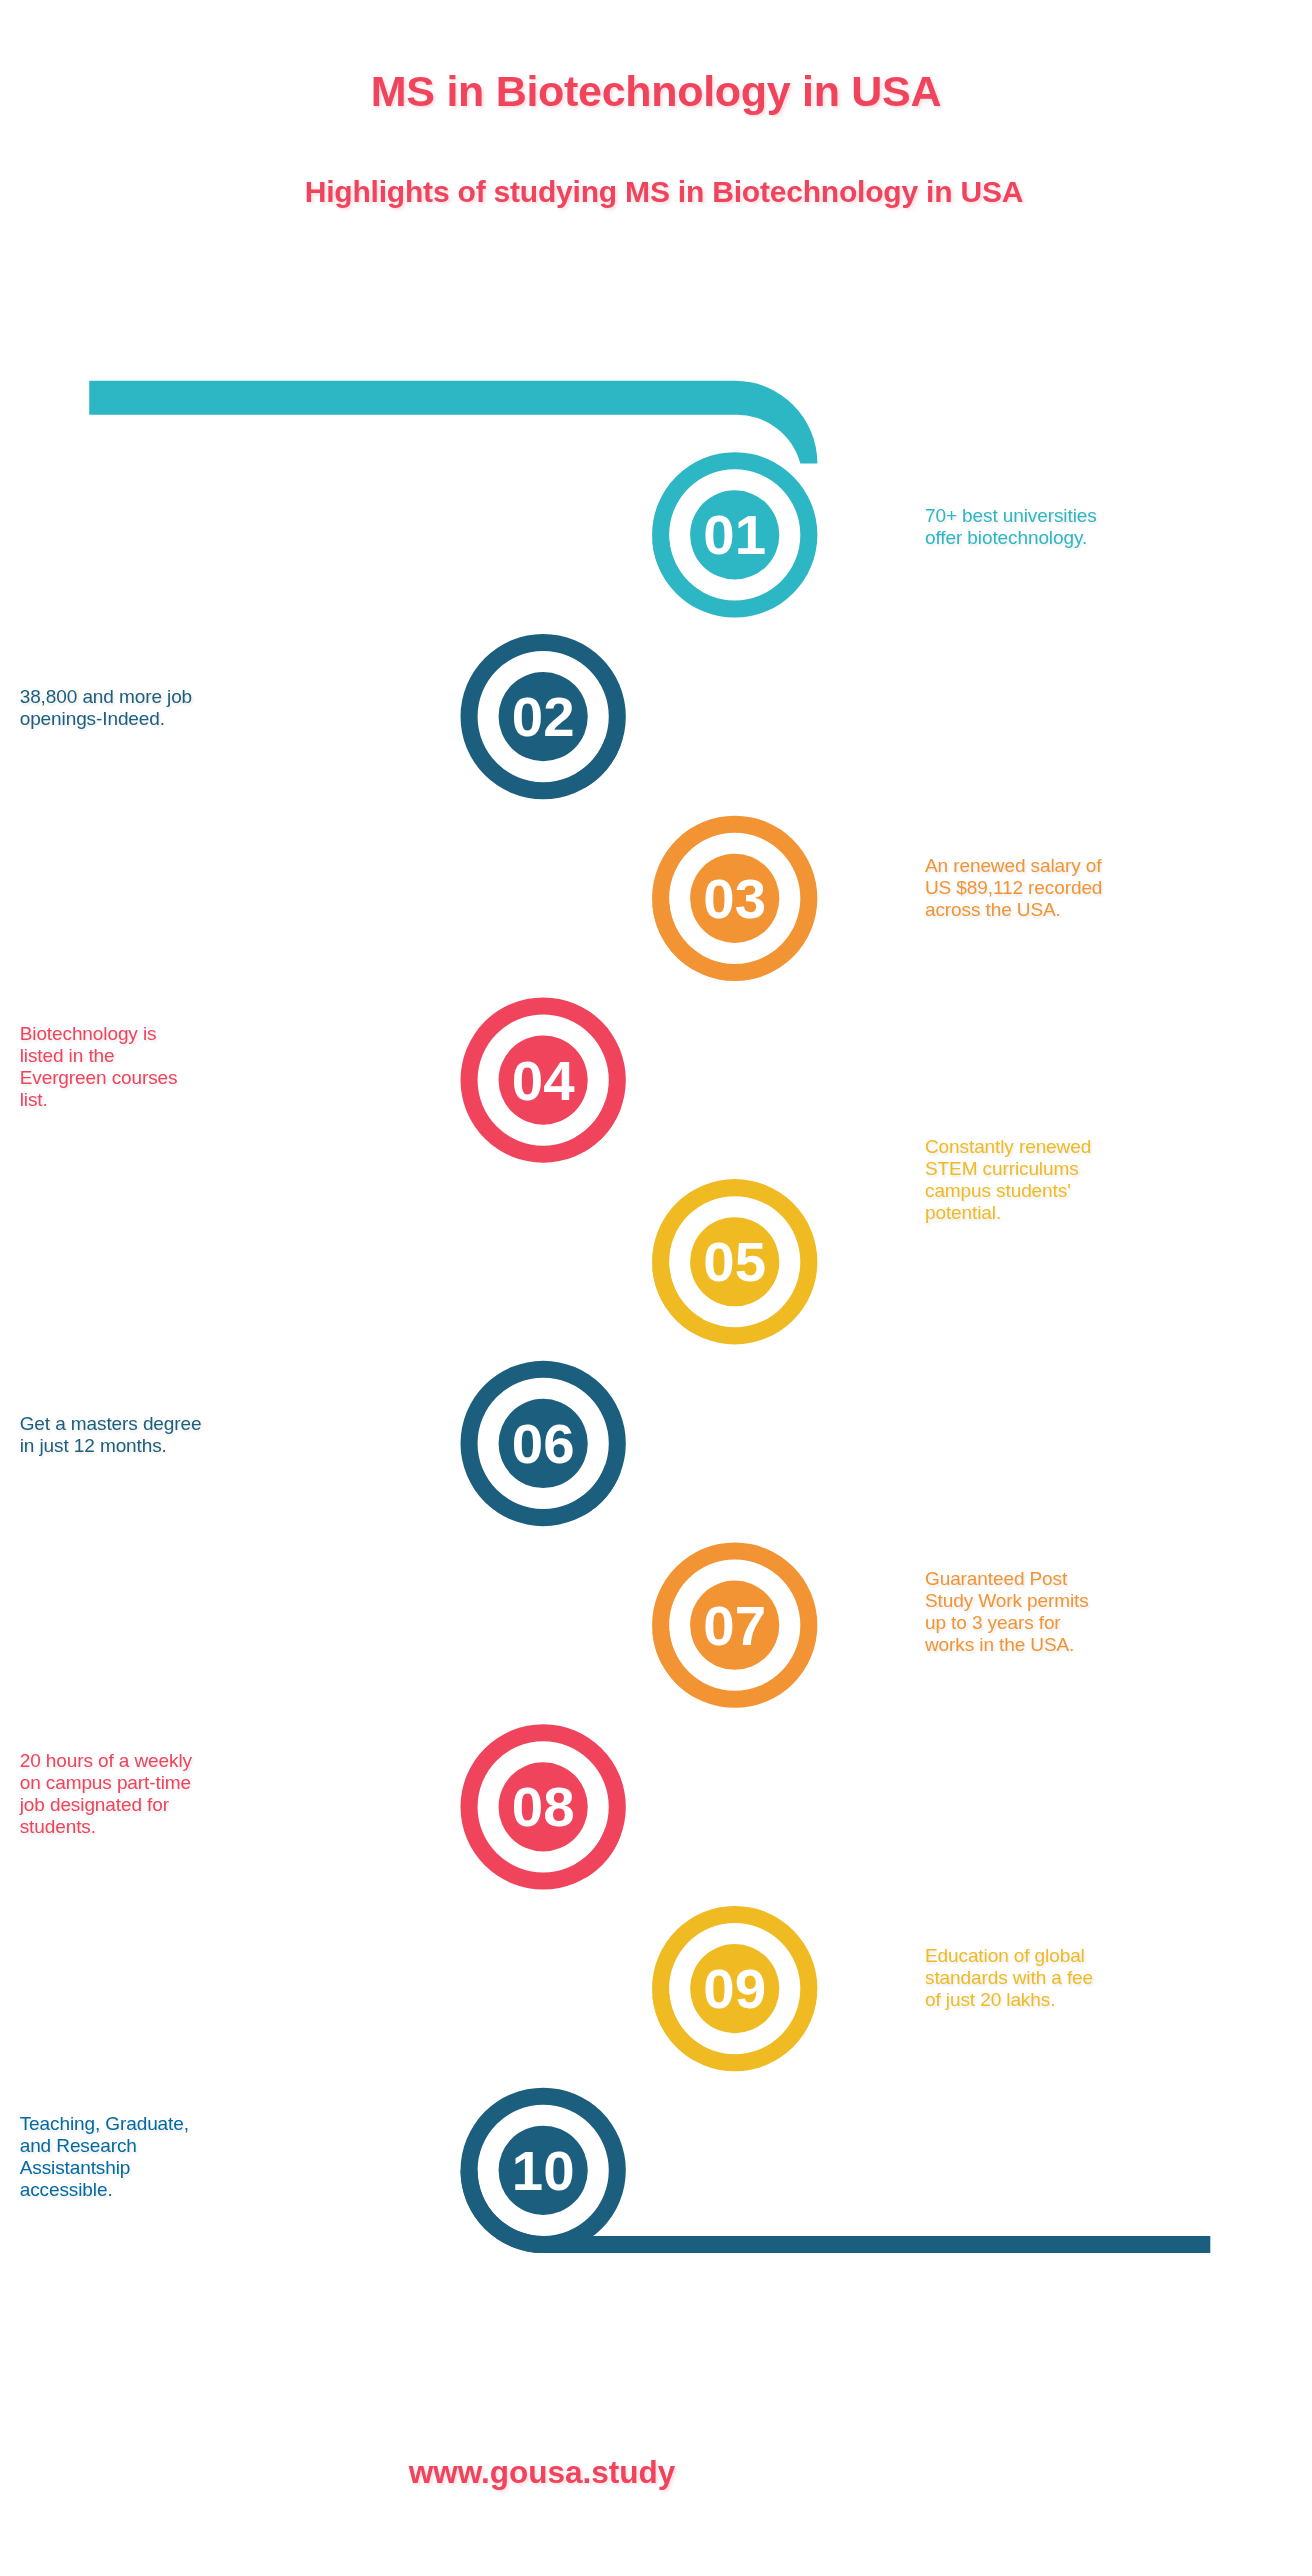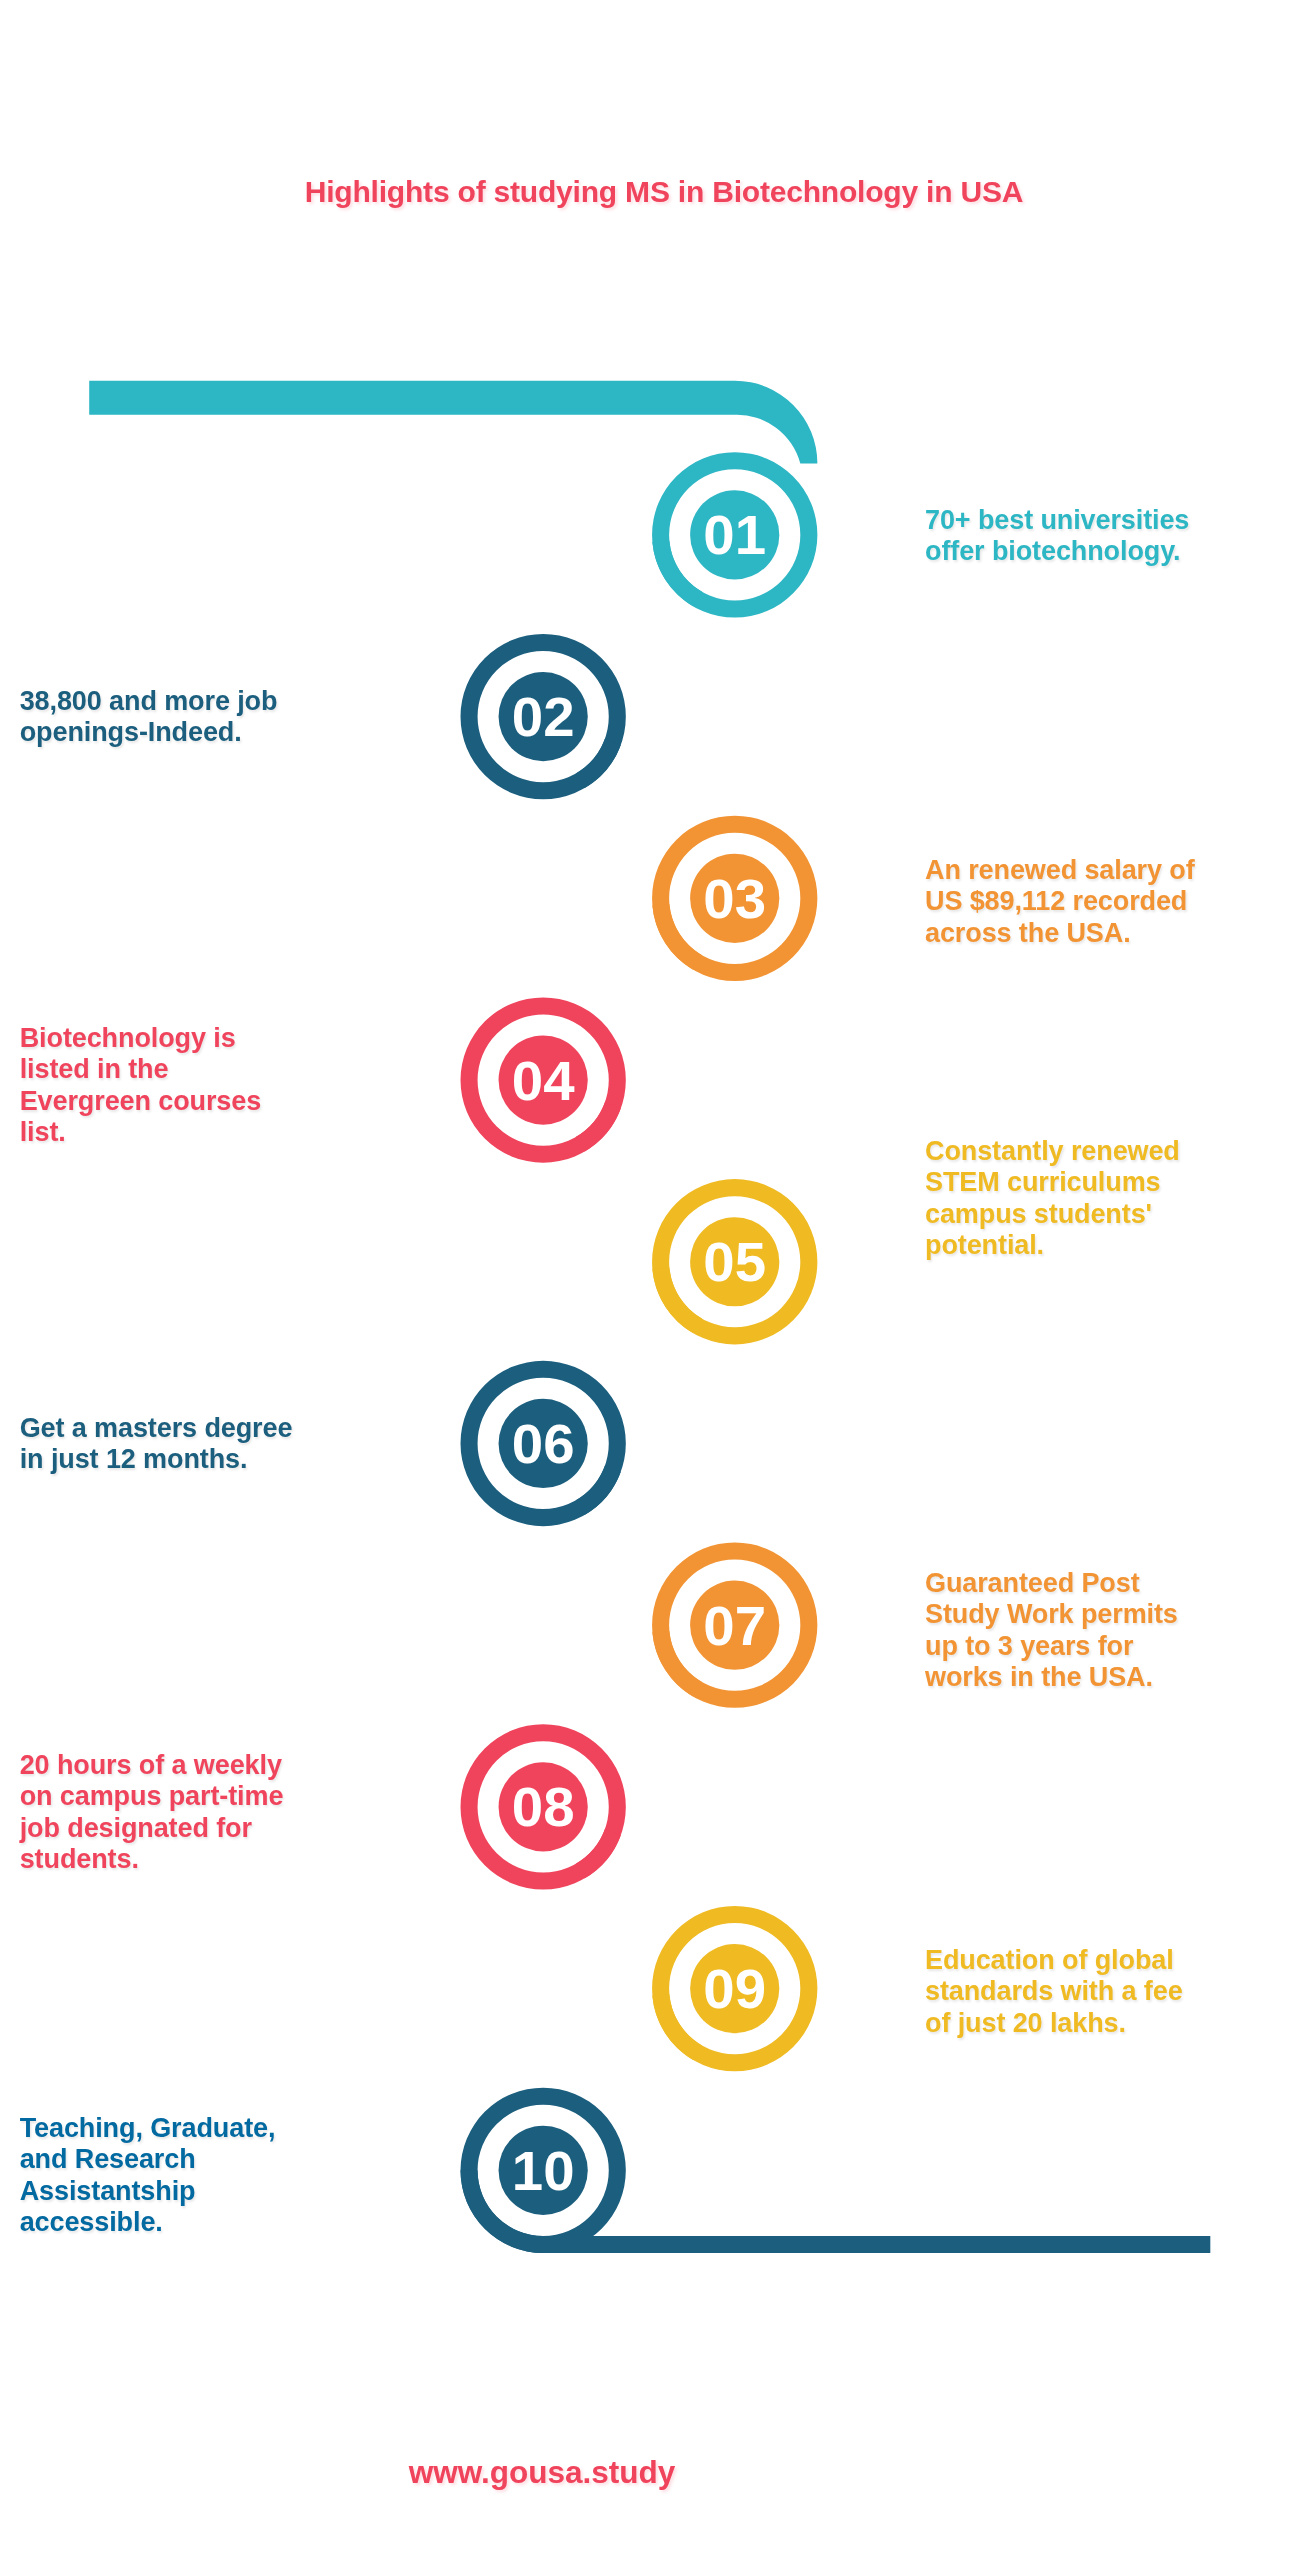--- a/index.html
+++ b/index.html
@@ -20,31 +20,32 @@
   }
   .footer{
     position:absolute;top:2454px;left:0;width:1084px;text-align:center;
     font-size:31.5px;font-weight:bold;letter-spacing:0px;
     text-shadow:2px 2px 3.3px rgba(240,67,92,.18);
   }
 
   svg.chain{position:absolute;left:0;top:0;width:1312px;height:2576px;}
 
   .label{
-    position:absolute;font-size:27px;font-weight:bold;line-height:1.16;
+    position:absolute;font-size:19px;font-weight:normal;line-height:1.16;
     letter-spacing:-0.1px;text-shadow:1.3px 2px 2.6px rgba(0,0,0,.10);
   }
   .label.right{left:925px;width:367px;text-align:left;}
   .label.left{left:19.7px;width:367px;text-align:left;}
 </style>
 </head>
 <body>
 
 <div class="page">
 
+  <h1 class="title" style="color: rgb(240, 67, 92);">MS in Biotechnology in USA</h1>
   <h2 class="subtitle" style="color: rgb(240, 67, 92);">Highlights of studying MS in Biotechnology in USA</h2>
 
   <svg class="chain" viewBox="0 0 2000 3926">
       <path d="M 136 580
       L 1120 580
       A 126 126 0 0 1 1246 706
       L 1246 706
       L 1220 706
       A 100 100 0 0 0 1120 632
       L 136 632 Z" fill="#2DB6C4"></path>

